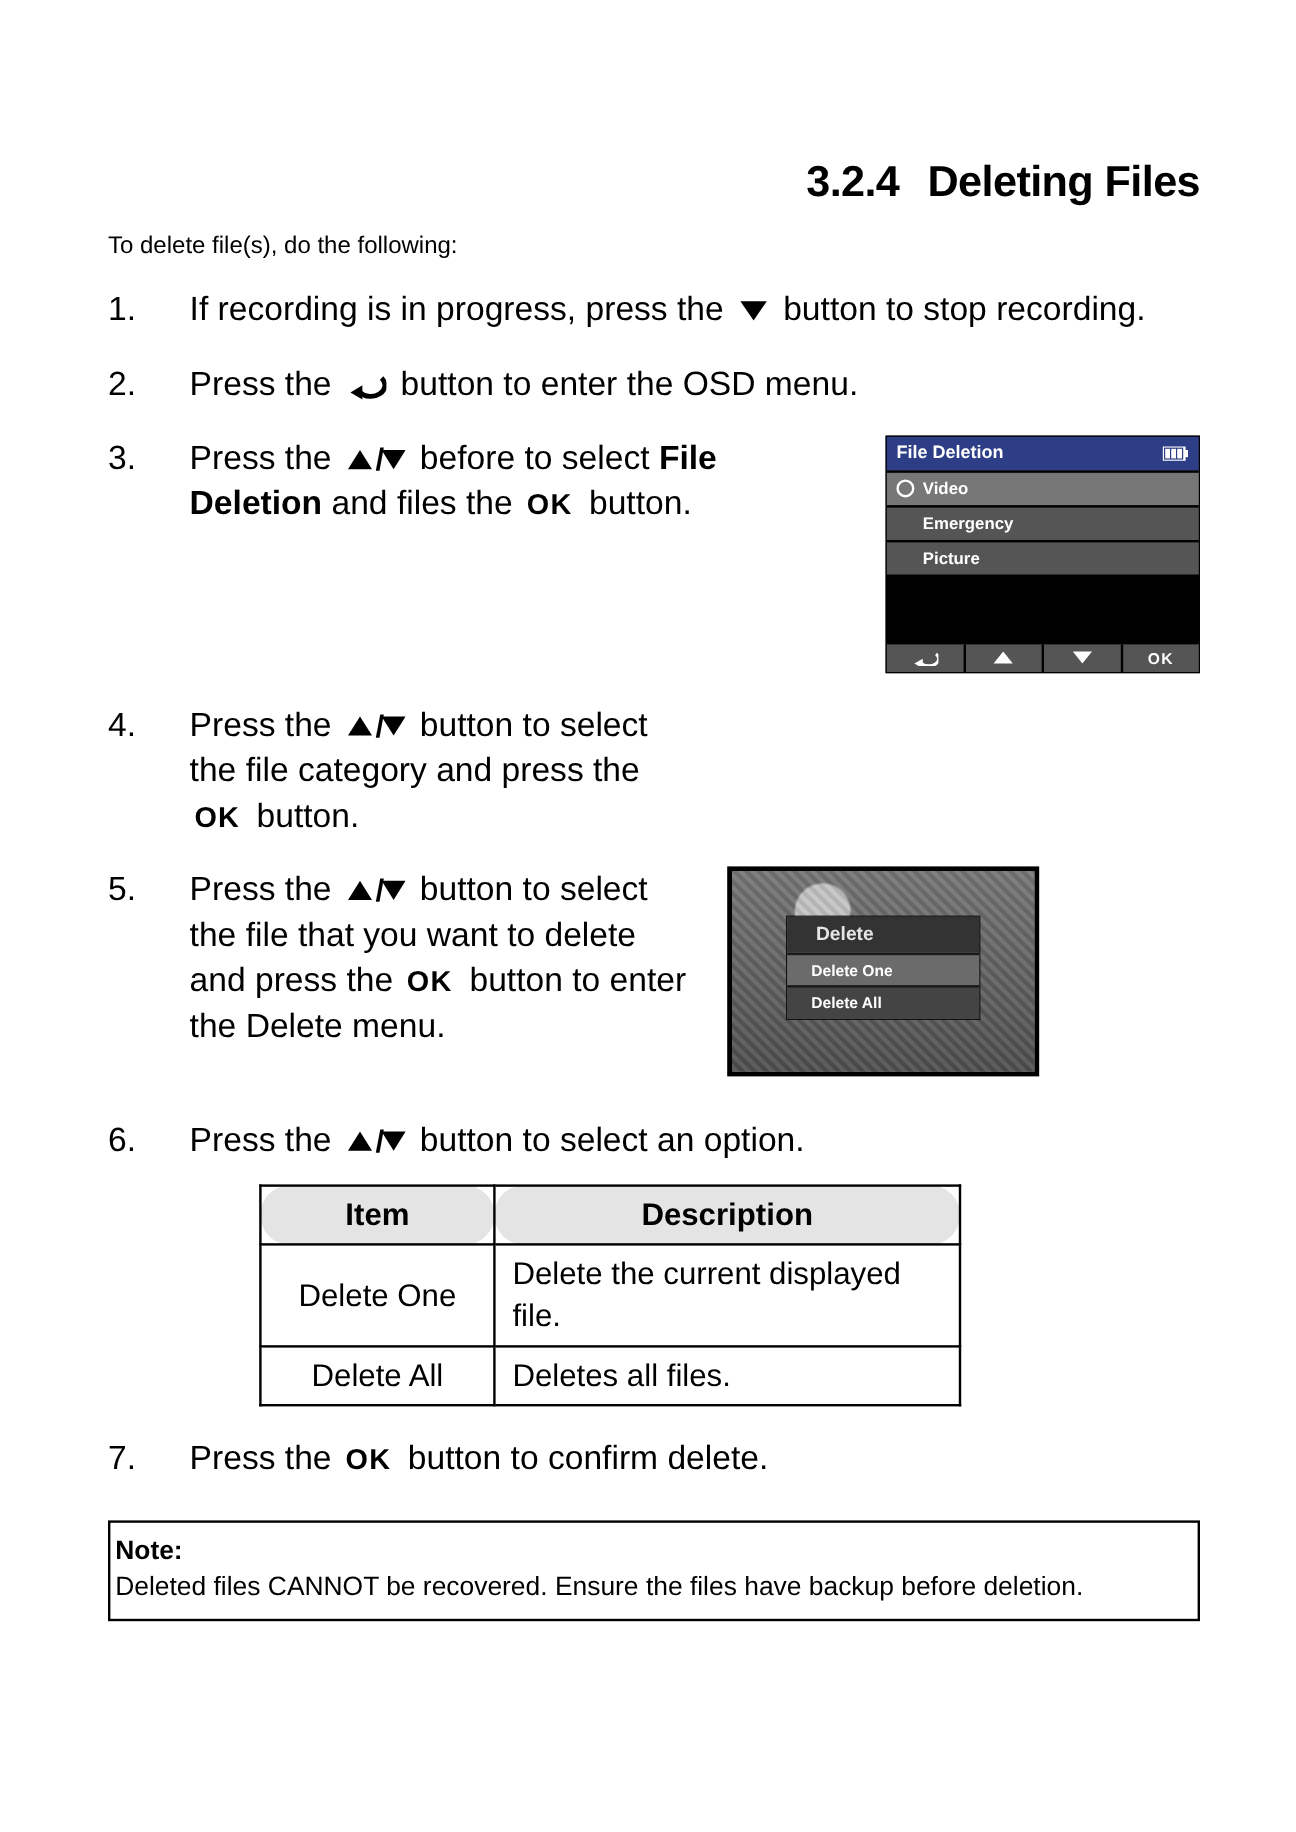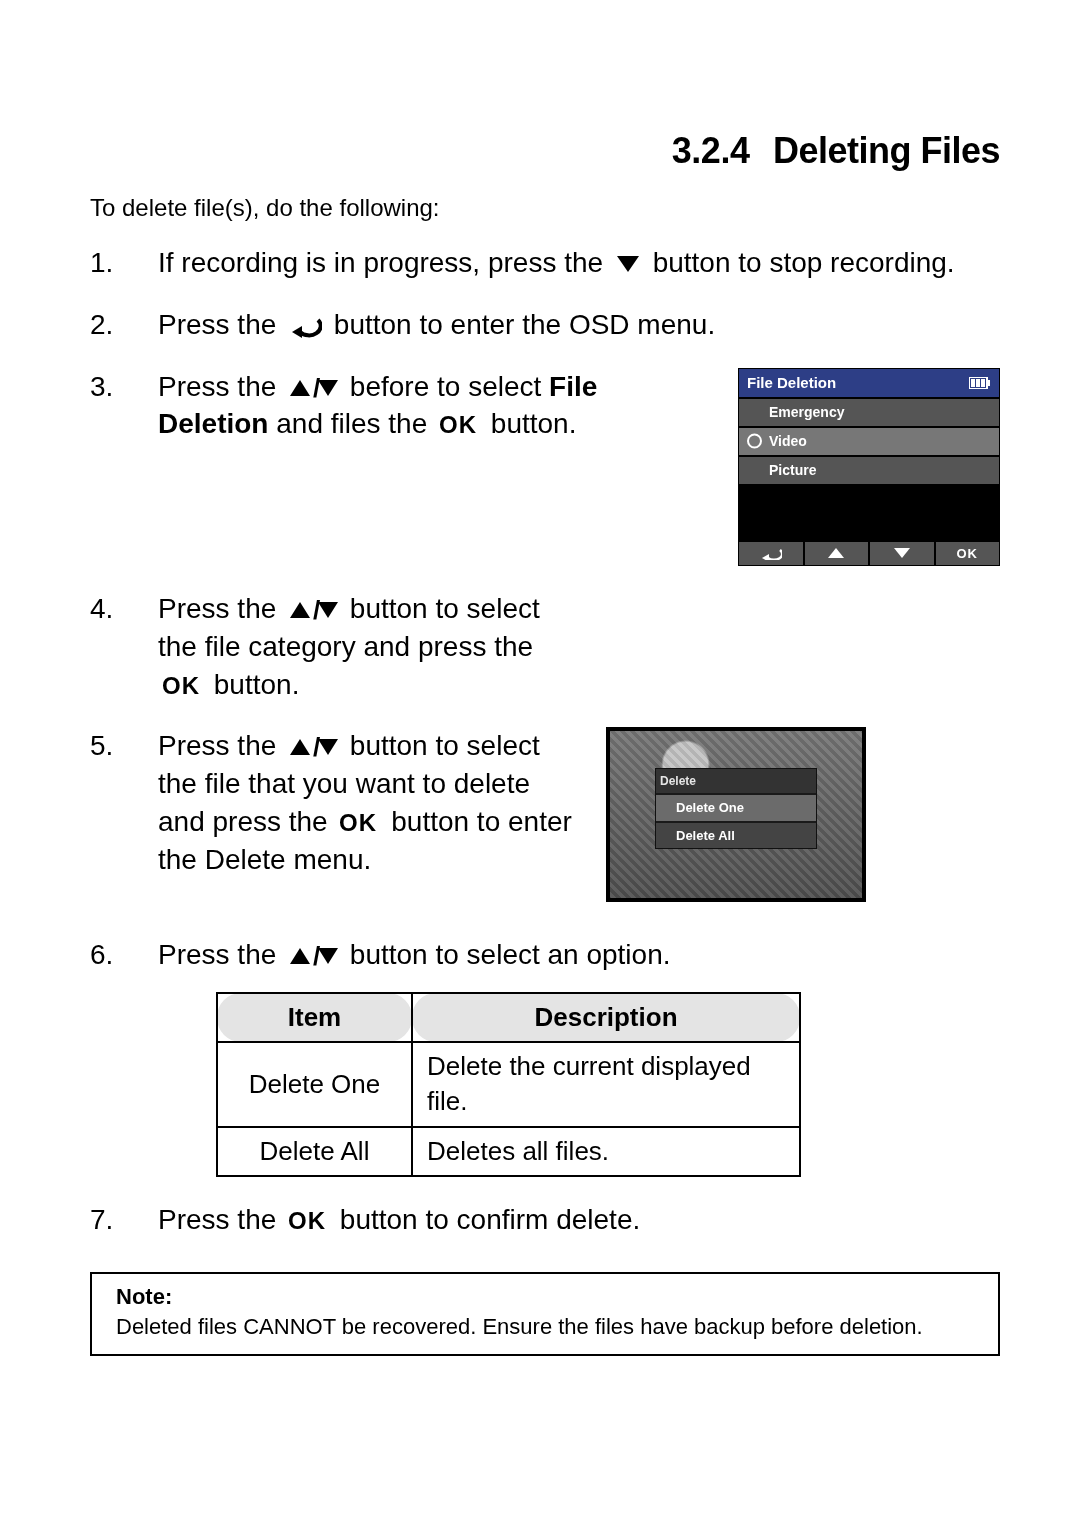--- a/index.html
+++ b/index.html
@@ -19,21 +19,21 @@
   }
   h2.section {
     font-size: 36px;
     font-weight: 900;
     margin: 0 0 22px 0;
     letter-spacing: -0.5px;
     text-align: right;
   }
   h2.section .num { margin-right: 14px; }
   p.intro {
-    font-size: 24px;
+    font-size: 20px;
     font-weight: 500;
     margin: 0 0 22px 0;
   }
   ol.steps {
     list-style: none;
     padding: 0;
     margin: 0;
     counter-reset: step;
     font-size: 28px;
     font-weight: 500;
@@ -126,22 +126,22 @@
       radial-gradient(circle at 70% 60%, #bbb 0 8%, transparent 9%),
       linear-gradient(#777,#444);
     opacity:.7;
   }
   .dmenu {
     position: absolute; left: 50%; top: 22%; transform: translateX(-50%);
     width: 160px; z-index: 2;
     border: 1px solid #111;
   }
   .dmenu-title {
-    background: #333; color:#e5e5e5; font-weight:bold; font-size:12px;
-    padding: 4px 4px;
+    background: #333; color:#e5e5e5; font-weight:bold; font-size:16px;
+    padding: 4px 24px;
   }
   .dmenu-item {
     background: #444; color:#fff; font-weight:bold; font-size:13px;
     padding: 4px 8px 4px 20px;
     border-top: 2px solid #1a1a1a;
   }
   .dmenu-item.sel { background: #6b6b6b; }
 
   
   table.opts {
@@ -158,21 +158,21 @@
     background: #e4e4e4;
     font-weight: 900;
     text-align: center;
     border-radius: 24px;
   }
   table.opts .col-item { width: 165px; text-align: center; }
 
   
   .note {
     border: 2px solid #000;
-    padding: 10px 24px 14px;
+    padding: 10px 4px 14px;
     margin-top: 34px;
     font-size: 22px;
   }
   .note .note-head {
     font-weight: 900;
     margin-bottom: 4px;
   }
 
   
   svg { display:block; }
@@ -242,26 +242,26 @@
               <span>
                 <svg width="22" height="12">
                     <rect x="0" y="0" width="18" height="12" fill="none" stroke="#fff" stroke-width="2"></rect>
                     <rect x="18" y="3" width="3" height="6" fill="#fff"></rect>
                     <rect x="2" y="2" width="4" height="8" fill="#fff"></rect>
                     <rect x="7" y="2" width="4" height="8" fill="#fff"></rect>
                     <rect x="12" y="2" width="4" height="8" fill="#fff"></rect>
                   </svg>
               </span>
             </div>
-            <div class="osd-row">
-              <span>Emergency</span>
-            </div>
             <div class="osd-row sel">
               <span class="dot"></span>
               <span>Video</span>
+            </div>
+            <div class="osd-row">
+              <span>Emergency</span>
             </div>
             <div class="osd-row">
               <span>Picture</span>
             </div>
             <div class="osd-row blank"></div>
             <div class="osd-row blank"></div>
             <div class="osd-foot">
               <div>
                 <svg width="22" height="14">
                     <path d="M20 4 A7 5 0 1 1 8 12" fill="none" stroke="#fff" stroke-width="2.5"></path>

